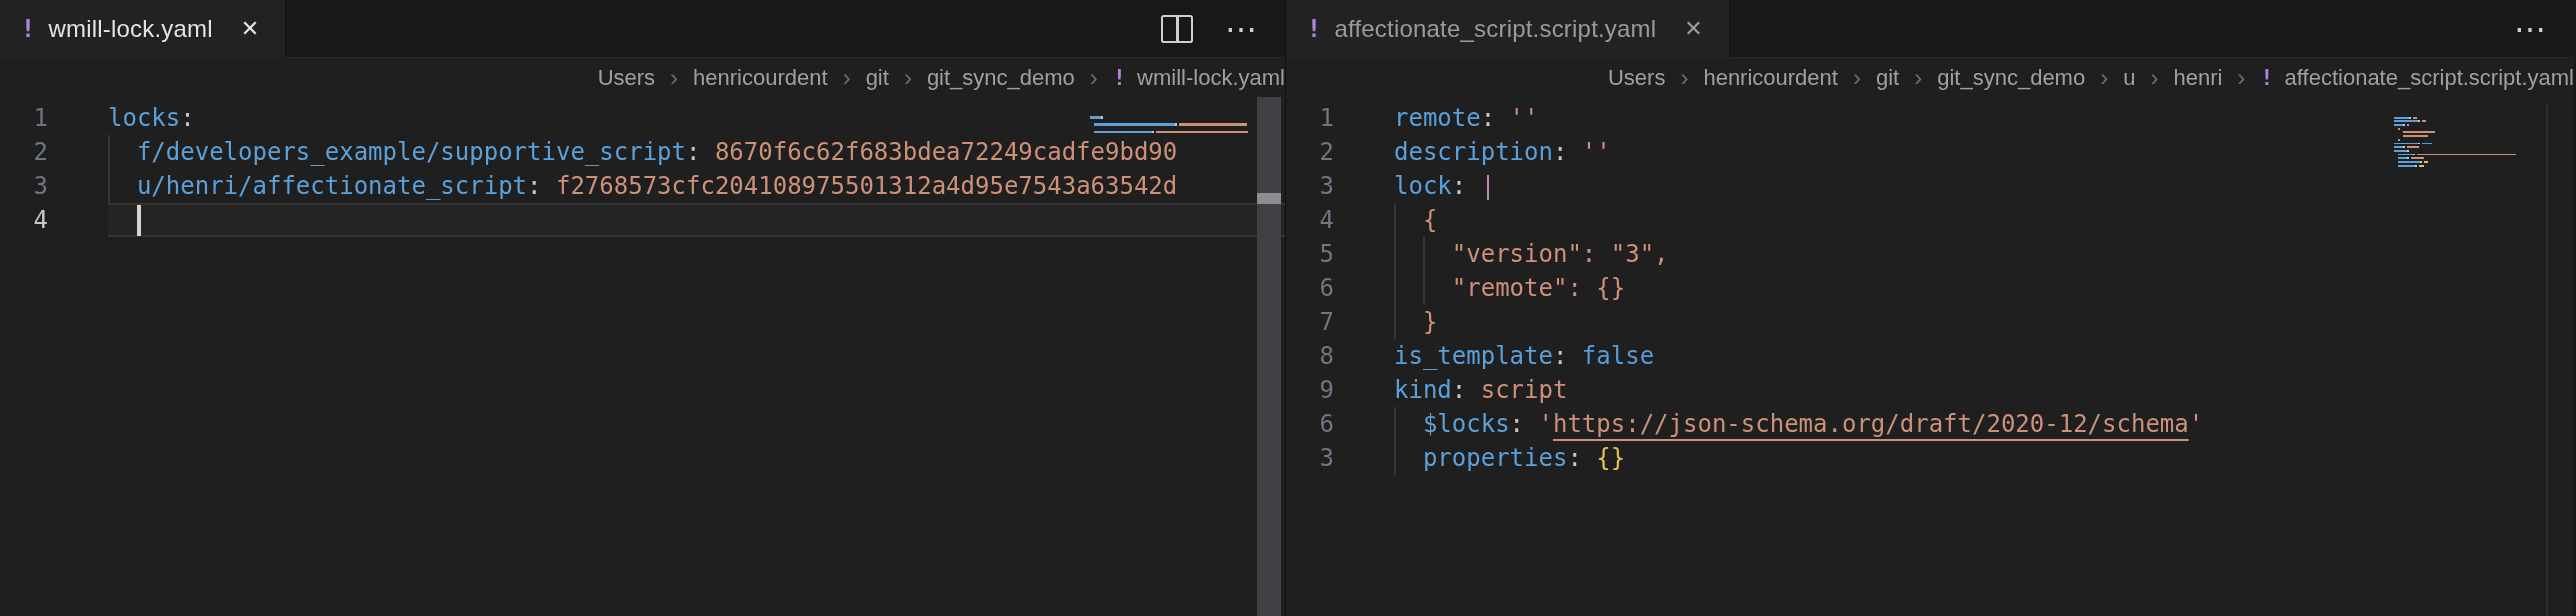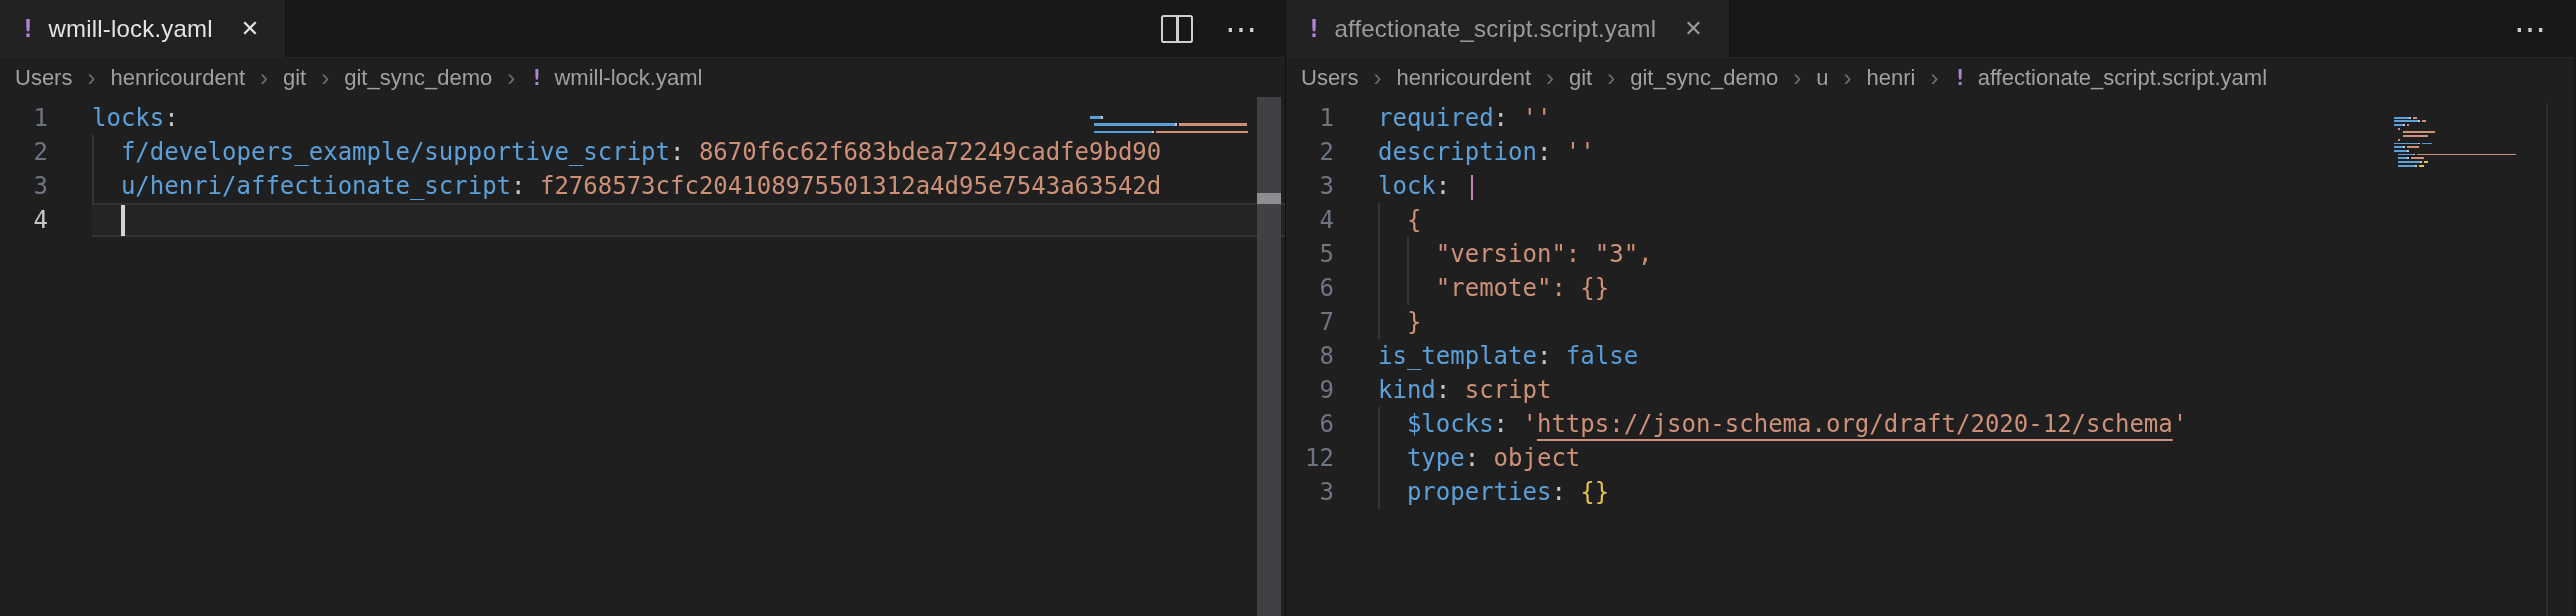--- a/index.html
+++ b/index.html
@@ -25,35 +25,35 @@
     display: flex; align-items: center; gap: 32px; padding-right: 26px; }
   .split-icon { width: 32px; height: 28px; border: 2.8px solid #cfcfcf; border-radius: 2.8px;
     position: relative; display: inline-block; }
   .split-icon::after { content: ""; position: absolute; left: 50%; top: 0; bottom: 0;
     width: 2.8px; margin-left: -1.4px; background: #cfcfcf; }
   .more-icon { color: #cfcfcf; font-size: 32px; line-height: 28px; letter-spacing: 1.9px; }
 
   
   .breadcrumbs { height: 39px; display: flex; align-items: center; gap: 15px;
     padding: 0 0 0 15px; background: #1f1f20; font-size: 22px; color: #a0a0a0;
-    white-space: nowrap; overflow: hidden; }
+    white-space: nowrap; overflow: hidden; justify-content: flex-end; }
   .crumb { cursor: pointer; }
   .crumb-sep { color: #6d6d6d; font-size: 24px; }
   .crumb-file { display: flex; align-items: center; gap: 11px; cursor: pointer; }
   .crumb-file-icon { font-weight: bold; font-size: 22px; font-family: "DejaVu Sans Mono", monospace; }
 
   
   .editor { position: relative; height: 520px;
     font-family: "DejaVu Sans Mono", monospace; font-size: 24px; line-height: 34px; }
   .rows { padding-top: 3.7px; }
   .row { display: flex; height: 34px; }
   .gutter { width: 48px; flex: none; text-align: right; color: #6e7681;
     user-select: none; }
   .row.active .gutter { color: #c8c8c8; }
-  .codecell { position: relative; flex: 1; margin-left: 44px; white-space: pre; overflow: hidden; }
+  .codecell { position: relative; flex: 1; margin-left: 60px; white-space: pre; overflow: hidden; }
   .row.active .codecell { background: rgba(255,255,255,0.025);
     box-shadow: inset 0 1.9px 0 #343435, inset 0 -1.9px 0 #343435; }
   .guide { position: absolute; top: 0; bottom: 0; width: 1.9px; background: #343537; }
   .cursor { position: absolute; top: 1.9px; width: 3.7px; height: 31px; background: #d4d4d4; }
 
   .tk-key  { color: var(--c-key); }
   .tk-punc { color: var(--c-punc); }
   .tk-str  { color: var(--c-str); }
   .tk-bool { color: var(--c-bool); }
   .tk-pipe { color: var(--c-pipe); }
@@ -161,21 +161,21 @@
         <span class="crumb-sep">›</span>
         <span class="crumb-file">
           <span class="crumb-file-icon" style="color: rgb(176, 131, 217);">!</span>
           <span>affectionate_script.script.yaml</span>
         </span>
       </div>
     <div class="editor" id="ed-right">
       <div class="rows">
           <div class="row">
             <div class="gutter">1</div>
-            <div class="codecell"><span class="tk-key">required</span><span class="tk-punc">:</span><span class="tk-ws"> </span><span class="tk-str">''</span></div>
+            <div class="codecell"><span class="tk-key">remote</span><span class="tk-punc">:</span><span class="tk-ws"> </span><span class="tk-str">''</span></div>
           </div>
           <div class="row">
             <div class="gutter">2</div>
             <div class="codecell"><span class="tk-key">description</span><span class="tk-punc">:</span><span class="tk-ws"> </span><span class="tk-str">''</span></div>
           </div>
           <div class="row">
             <div class="gutter">3</div>
             <div class="codecell"><span class="tk-key">lock</span><span class="tk-punc">:</span><span class="tk-ws"> </span><span class="tk-pipe">|</span></div>
           </div>
           <div class="row">
@@ -198,24 +198,20 @@
             <div class="gutter">8</div>
             <div class="codecell"><span class="tk-key">is_template</span><span class="tk-punc">:</span><span class="tk-ws"> </span><span class="tk-bool">false</span></div>
           </div>
           <div class="row">
             <div class="gutter">9</div>
             <div class="codecell"><span class="tk-key">kind</span><span class="tk-punc">:</span><span class="tk-ws"> </span><span class="tk-str">script</span></div>
           </div>
           <div class="row">
             <div class="gutter">6</div>
             <div class="codecell"><div class="guide" style="left: 0px;"></div><span class="tk-ws">  </span><span class="tk-key">$locks</span><span class="tk-punc">:</span><span class="tk-ws"> </span><span class="tk-str">'</span><span class="tk-link">https://json-schema.org/draft/2020-12/schema</span><span class="tk-str">'</span></div>
-          </div>
-          <div class="row">
-            <div class="gutter">12</div>
-            <div class="codecell"><div class="guide" style="left: 0px;"></div><span class="tk-ws">  </span><span class="tk-key">type</span><span class="tk-punc">:</span><span class="tk-ws"> </span><span class="tk-str">object</span></div>
           </div>
           <div class="row">
             <div class="gutter">3</div>
             <div class="codecell"><div class="guide" style="left: 0px;"></div><span class="tk-ws">  </span><span class="tk-key">properties</span><span class="tk-punc">:</span><span class="tk-ws"> </span><span class="tk-br">{}</span></div>
           </div>
         </div>
       <div class="minimap">
           <div class="mm-line" style="height: 3.7px;"><span class="mm-tok" style="width: 15px; height: 1.9px; background: rgb(92, 160, 217);"></span><span class="mm-tok" style="width: 2.1px; height: 1.9px; background: rgb(200, 200, 200);"></span><span class="mm-tok" style="width: 2.1px; height: 1.9px; background: transparent;"></span><span class="mm-tok" style="width: 4.3px; height: 1.9px; background: rgb(206, 145, 120);"></span></div>
           <div class="mm-line" style="height: 3.7px;"><span class="mm-tok" style="width: 23.5px; height: 1.9px; background: rgb(92, 160, 217);"></span><span class="mm-tok" style="width: 2.1px; height: 1.9px; background: rgb(200, 200, 200);"></span><span class="mm-tok" style="width: 2.1px; height: 1.9px; background: transparent;"></span><span class="mm-tok" style="width: 4.3px; height: 1.9px; background: rgb(206, 145, 120);"></span></div>
           <div class="mm-line" style="height: 3.7px;"><span class="mm-tok" style="width: 8.5px; height: 1.9px; background: rgb(92, 160, 217);"></span><span class="mm-tok" style="width: 2.1px; height: 1.9px; background: rgb(200, 200, 200);"></span><span class="mm-tok" style="width: 2.1px; height: 1.9px; background: transparent;"></span><span class="mm-tok" style="width: 2.1px; height: 1.9px; background: rgb(197, 134, 192);"></span></div>

